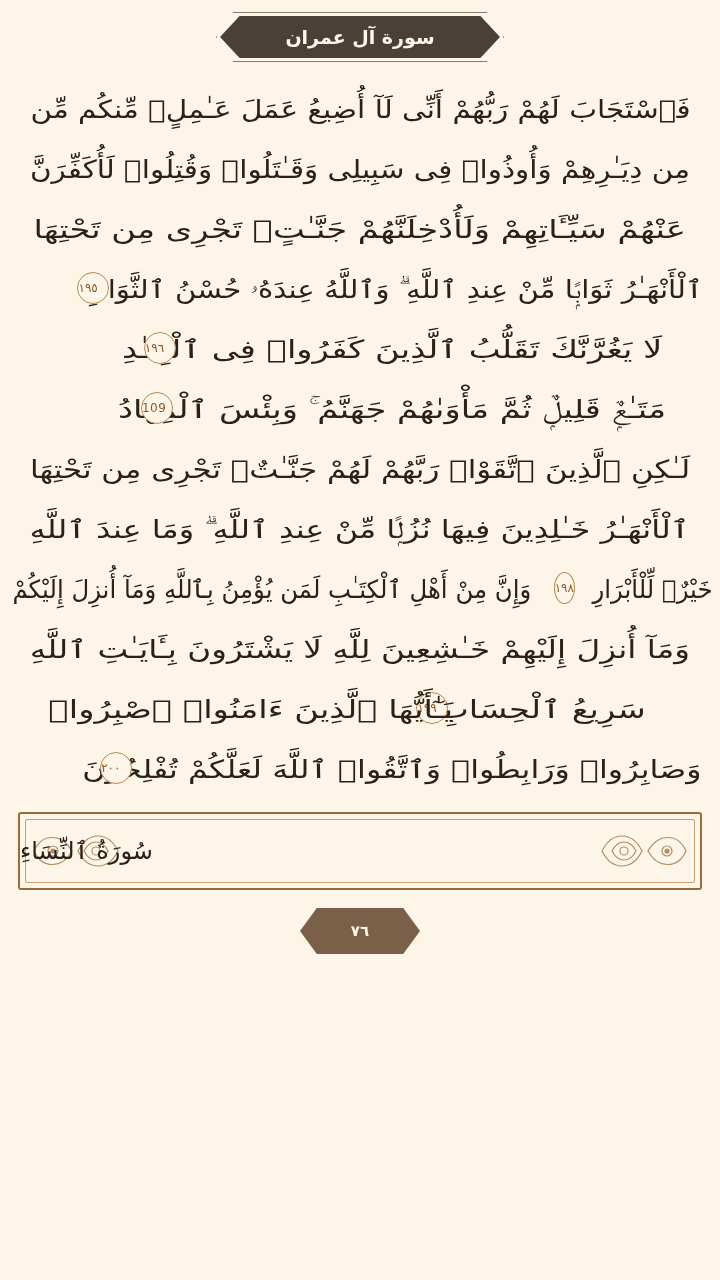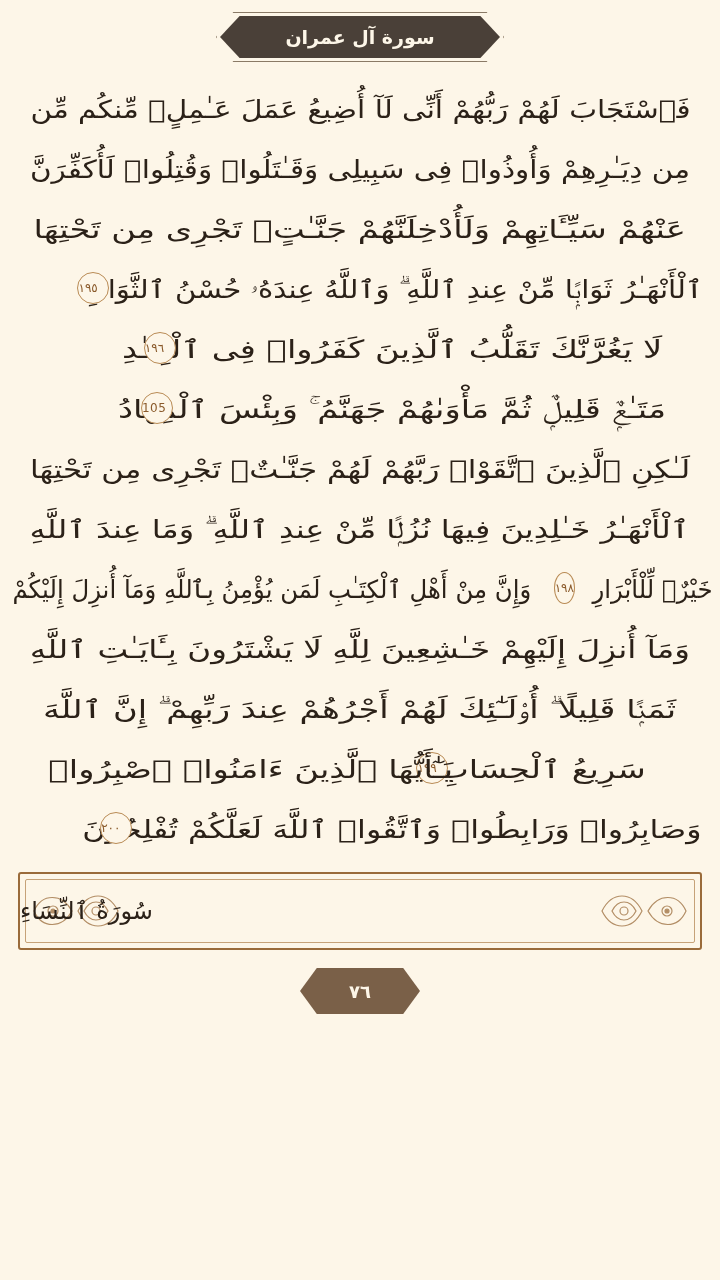--- a/index.html
+++ b/index.html
@@ -168,21 +168,21 @@
     inset: 0;
     background: #7a6048;
     clip-path: polygon(
       0% 50%, 14% 0%, 86% 0%, 100% 50%, 86% 100%, 14% 100%
     );
   }
   .page-number-wrap .num {
     position: relative;
     z-index: 2;
     color: #fdf6e8;
-    font-size: 18px;
+    font-size: 15px;
     font-weight: bold;
     font-family: "DejaVu Sans", sans-serif;
   }
 </style>
 </head>
 <body>
 
 <div class="page">
 
   <div class="surah-header">
@@ -205,38 +205,35 @@
     <div class="ayah-line">
       <span class="txt" style="transform: scaleX(1.168);">ٱلْأَنْهَـٰرُ ثَوَابًۭا مِّنْ عِندِ ٱللَّهِ ۗ وَٱللَّهُ عِندَهُۥ حُسْنُ ٱلثَّوَابِ</span>
       <span class="ayah-num">١٩٥</span>
     </div>
     <div class="ayah-line">
       <span class="txt" style="transform: scaleX(1.35);">لَا يَغُرَّنَّكَ تَقَلُّبُ ٱلَّذِينَ كَفَرُوا۟ فِى ٱلْبِلَـٰدِ</span>
       <span class="ayah-num">١٩٦</span>
     </div>
     <div class="ayah-line">
       <span class="txt" style="transform: scaleX(1.35);">مَتَـٰعٌۭ قَلِيلٌۭ ثُمَّ مَأْوَىٰهُمْ جَهَنَّمُ ۚ وَبِئْسَ ٱلْمِهَادُ</span>
-      <span class="ayah-num">105</span>
+      <span class="ayah-num">109</span>
     </div>
     <div class="ayah-line">
       <span class="txt" style="transform: scaleX(1.236);">لَـٰكِنِ ٱلَّذِينَ ٱتَّقَوْا۟ رَبَّهُمْ لَهُمْ جَنَّـٰتٌۭ تَجْرِى مِن تَحْتِهَا</span>
     </div>
     <div class="ayah-line">
       <span class="txt" style="transform: scaleX(1.281);">ٱلْأَنْهَـٰرُ خَـٰلِدِينَ فِيهَا نُزُلًۭا مِّنْ عِندِ ٱللَّهِ ۗ وَمَا عِندَ ٱللَّهِ</span>
     </div>
     <div class="ayah-line">
       <span class="txt" style="transform: scaleX(0.976);">خَيْرٌۭ لِّلْأَبْرَارِ</span>
       <span class="ayah-num">١٩٨</span>
       <span class="txt" style="transform: scaleX(0.976);">وَإِنَّ مِنْ أَهْلِ ٱلْكِتَـٰبِ لَمَن يُؤْمِنُ بِٱللَّهِ وَمَآ أُنزِلَ إِلَيْكُمْ</span>
     </div>
     <div class="ayah-line">
       <span class="txt" style="transform: scaleX(1.305);">وَمَآ أُنزِلَ إِلَيْهِمْ خَـٰشِعِينَ لِلَّهِ لَا يَشْتَرُونَ بِـَٔايَـٰتِ ٱللَّهِ</span>
-    </div>
-    <div class="ayah-line">
-      <span class="txt" style="transform: scaleX(1.35);">ثَمَنًۭا قَلِيلًا ۗ أُو۟لَـٰٓئِكَ لَهُمْ أَجْرُهُمْ عِندَ رَبِّهِمْ ۗ إِنَّ ٱللَّهَ</span>
     </div>
     <div class="ayah-line">
       <span class="txt" style="transform: scaleX(1.35);">سَرِيعُ ٱلْحِسَابِ</span>
       <span class="ayah-num">١٩٩</span>
       <span class="txt" style="transform: scaleX(1.35);">يَـٰٓأَيُّهَا ٱلَّذِينَ ءَامَنُوا۟ ٱصْبِرُوا۟</span>
     </div>
     <div class="ayah-line">
       <span class="txt" style="transform: scaleX(1.27);">وَصَابِرُوا۟ وَرَابِطُوا۟ وَٱتَّقُوا۟ ٱللَّهَ لَعَلَّكُمْ تُفْلِحُونَ</span>
       <span class="ayah-num">٢٠٠</span>
     </div>

